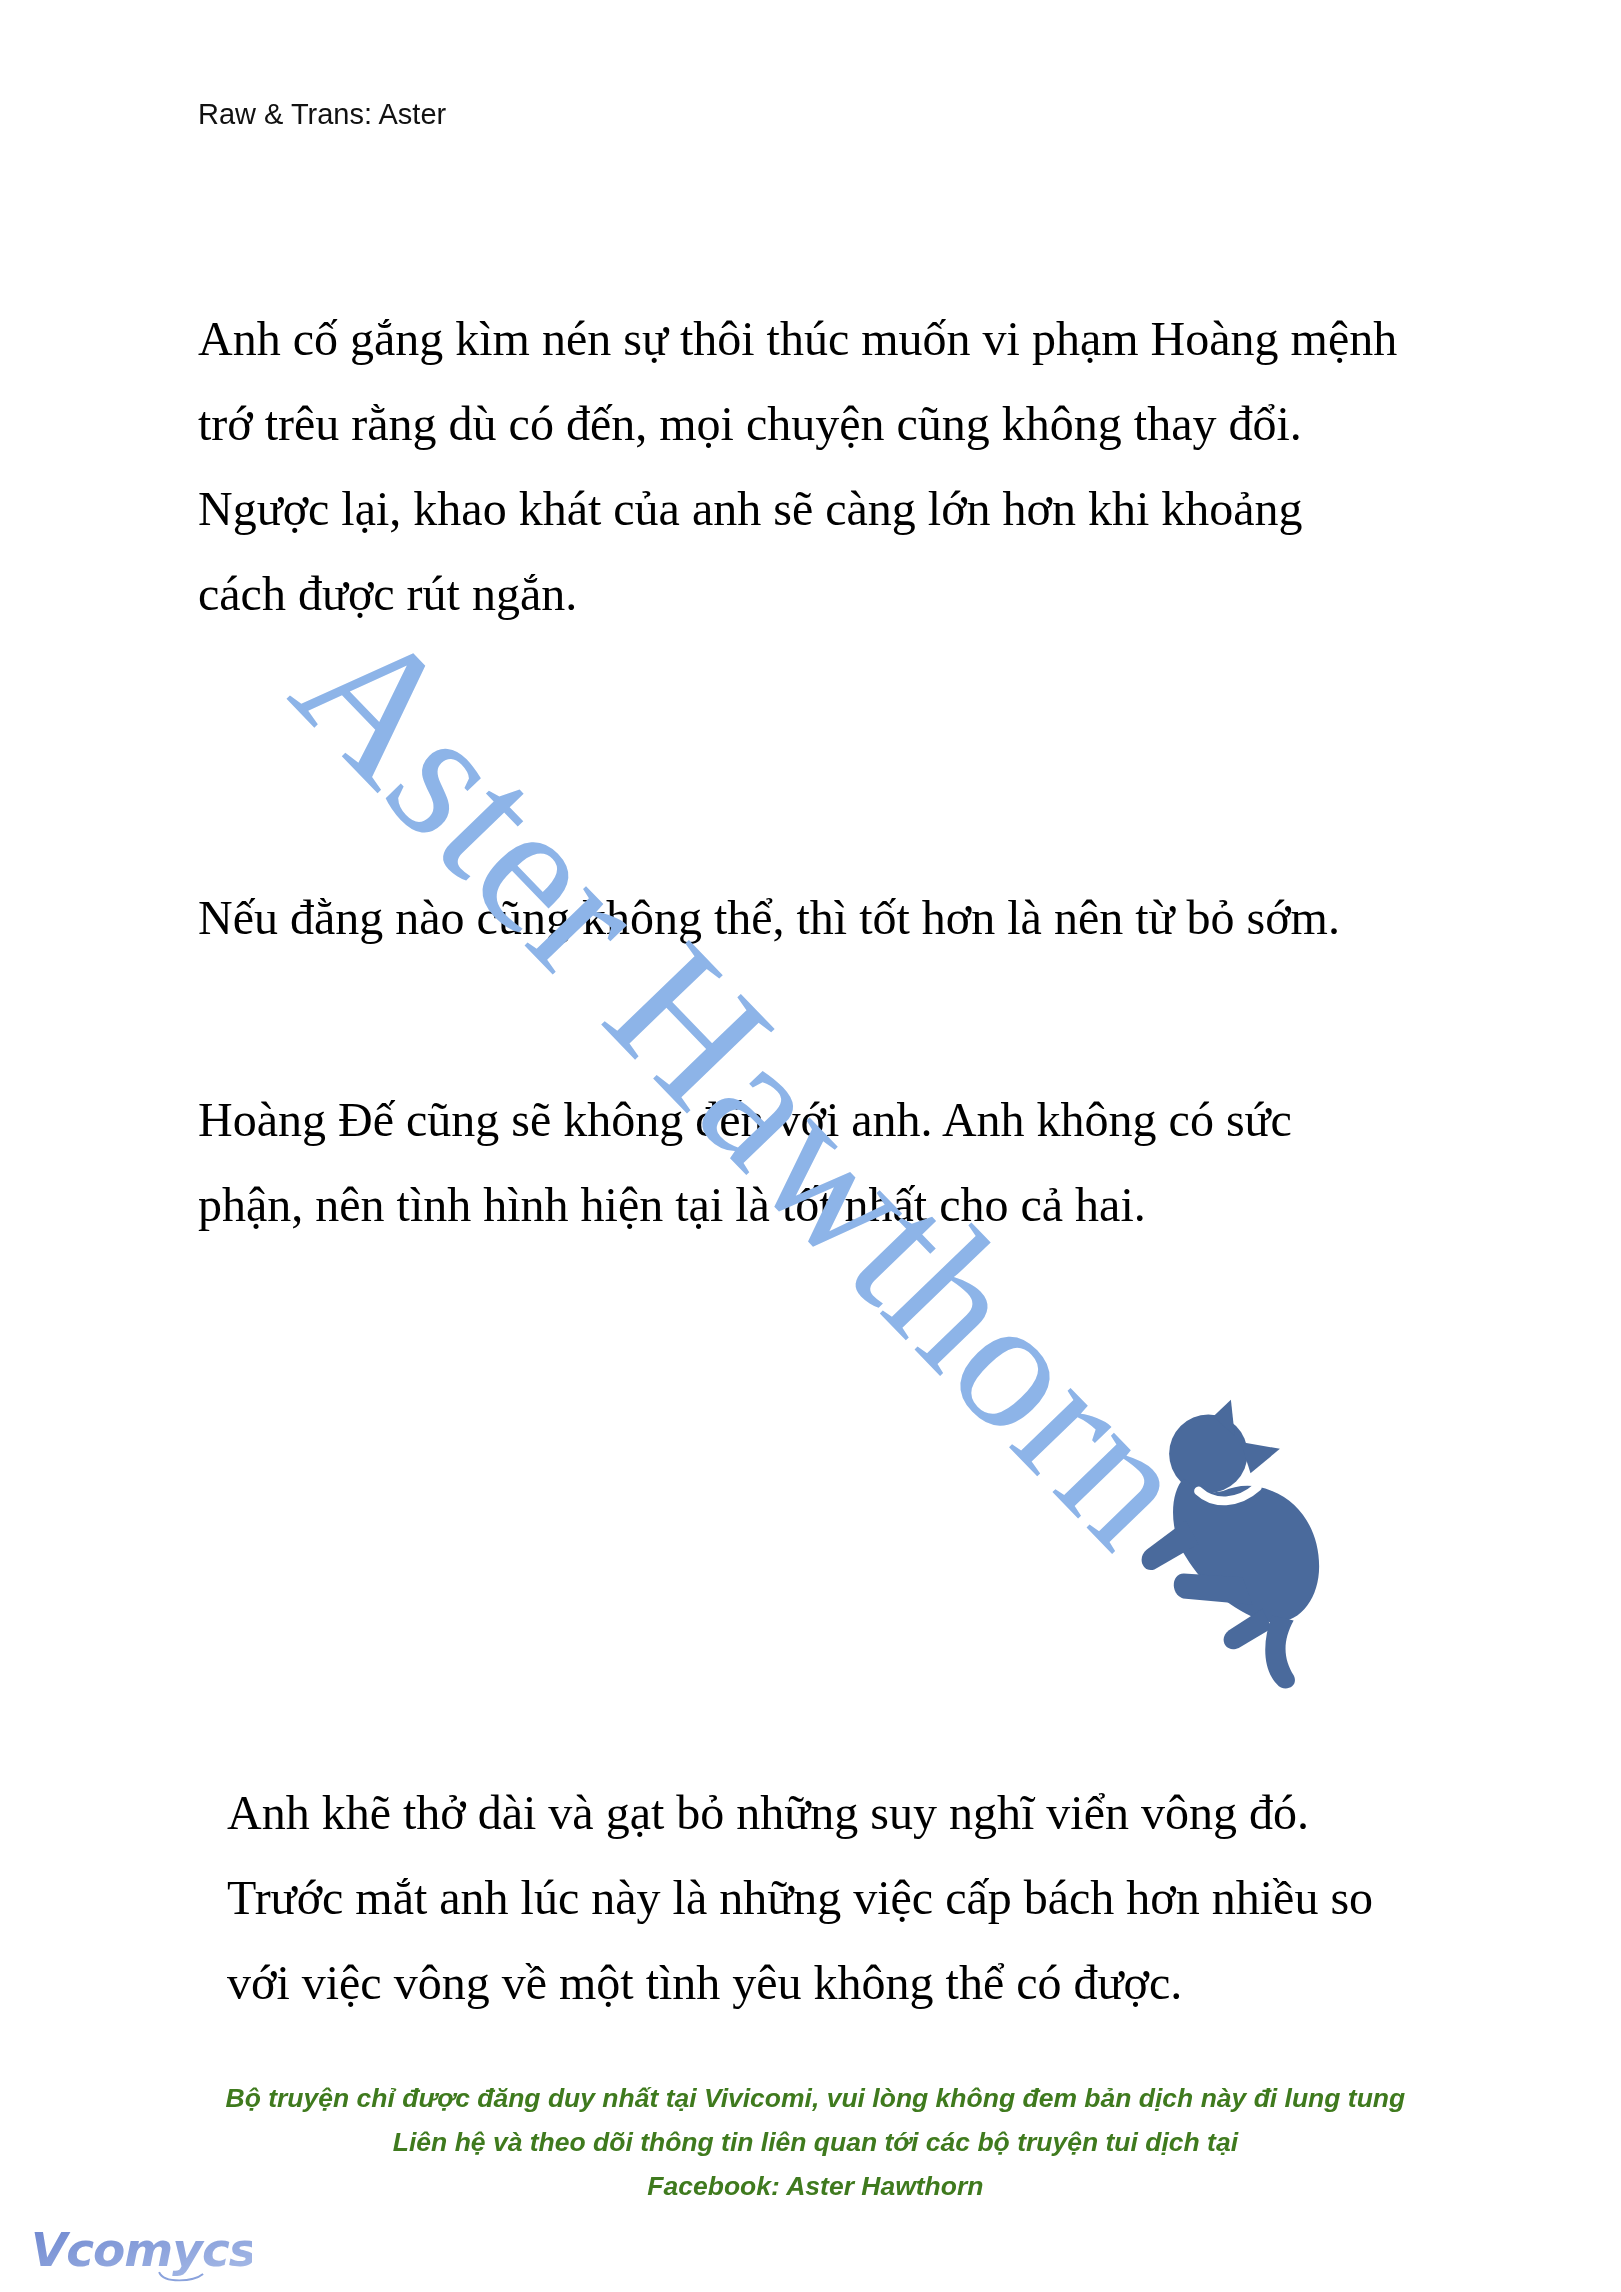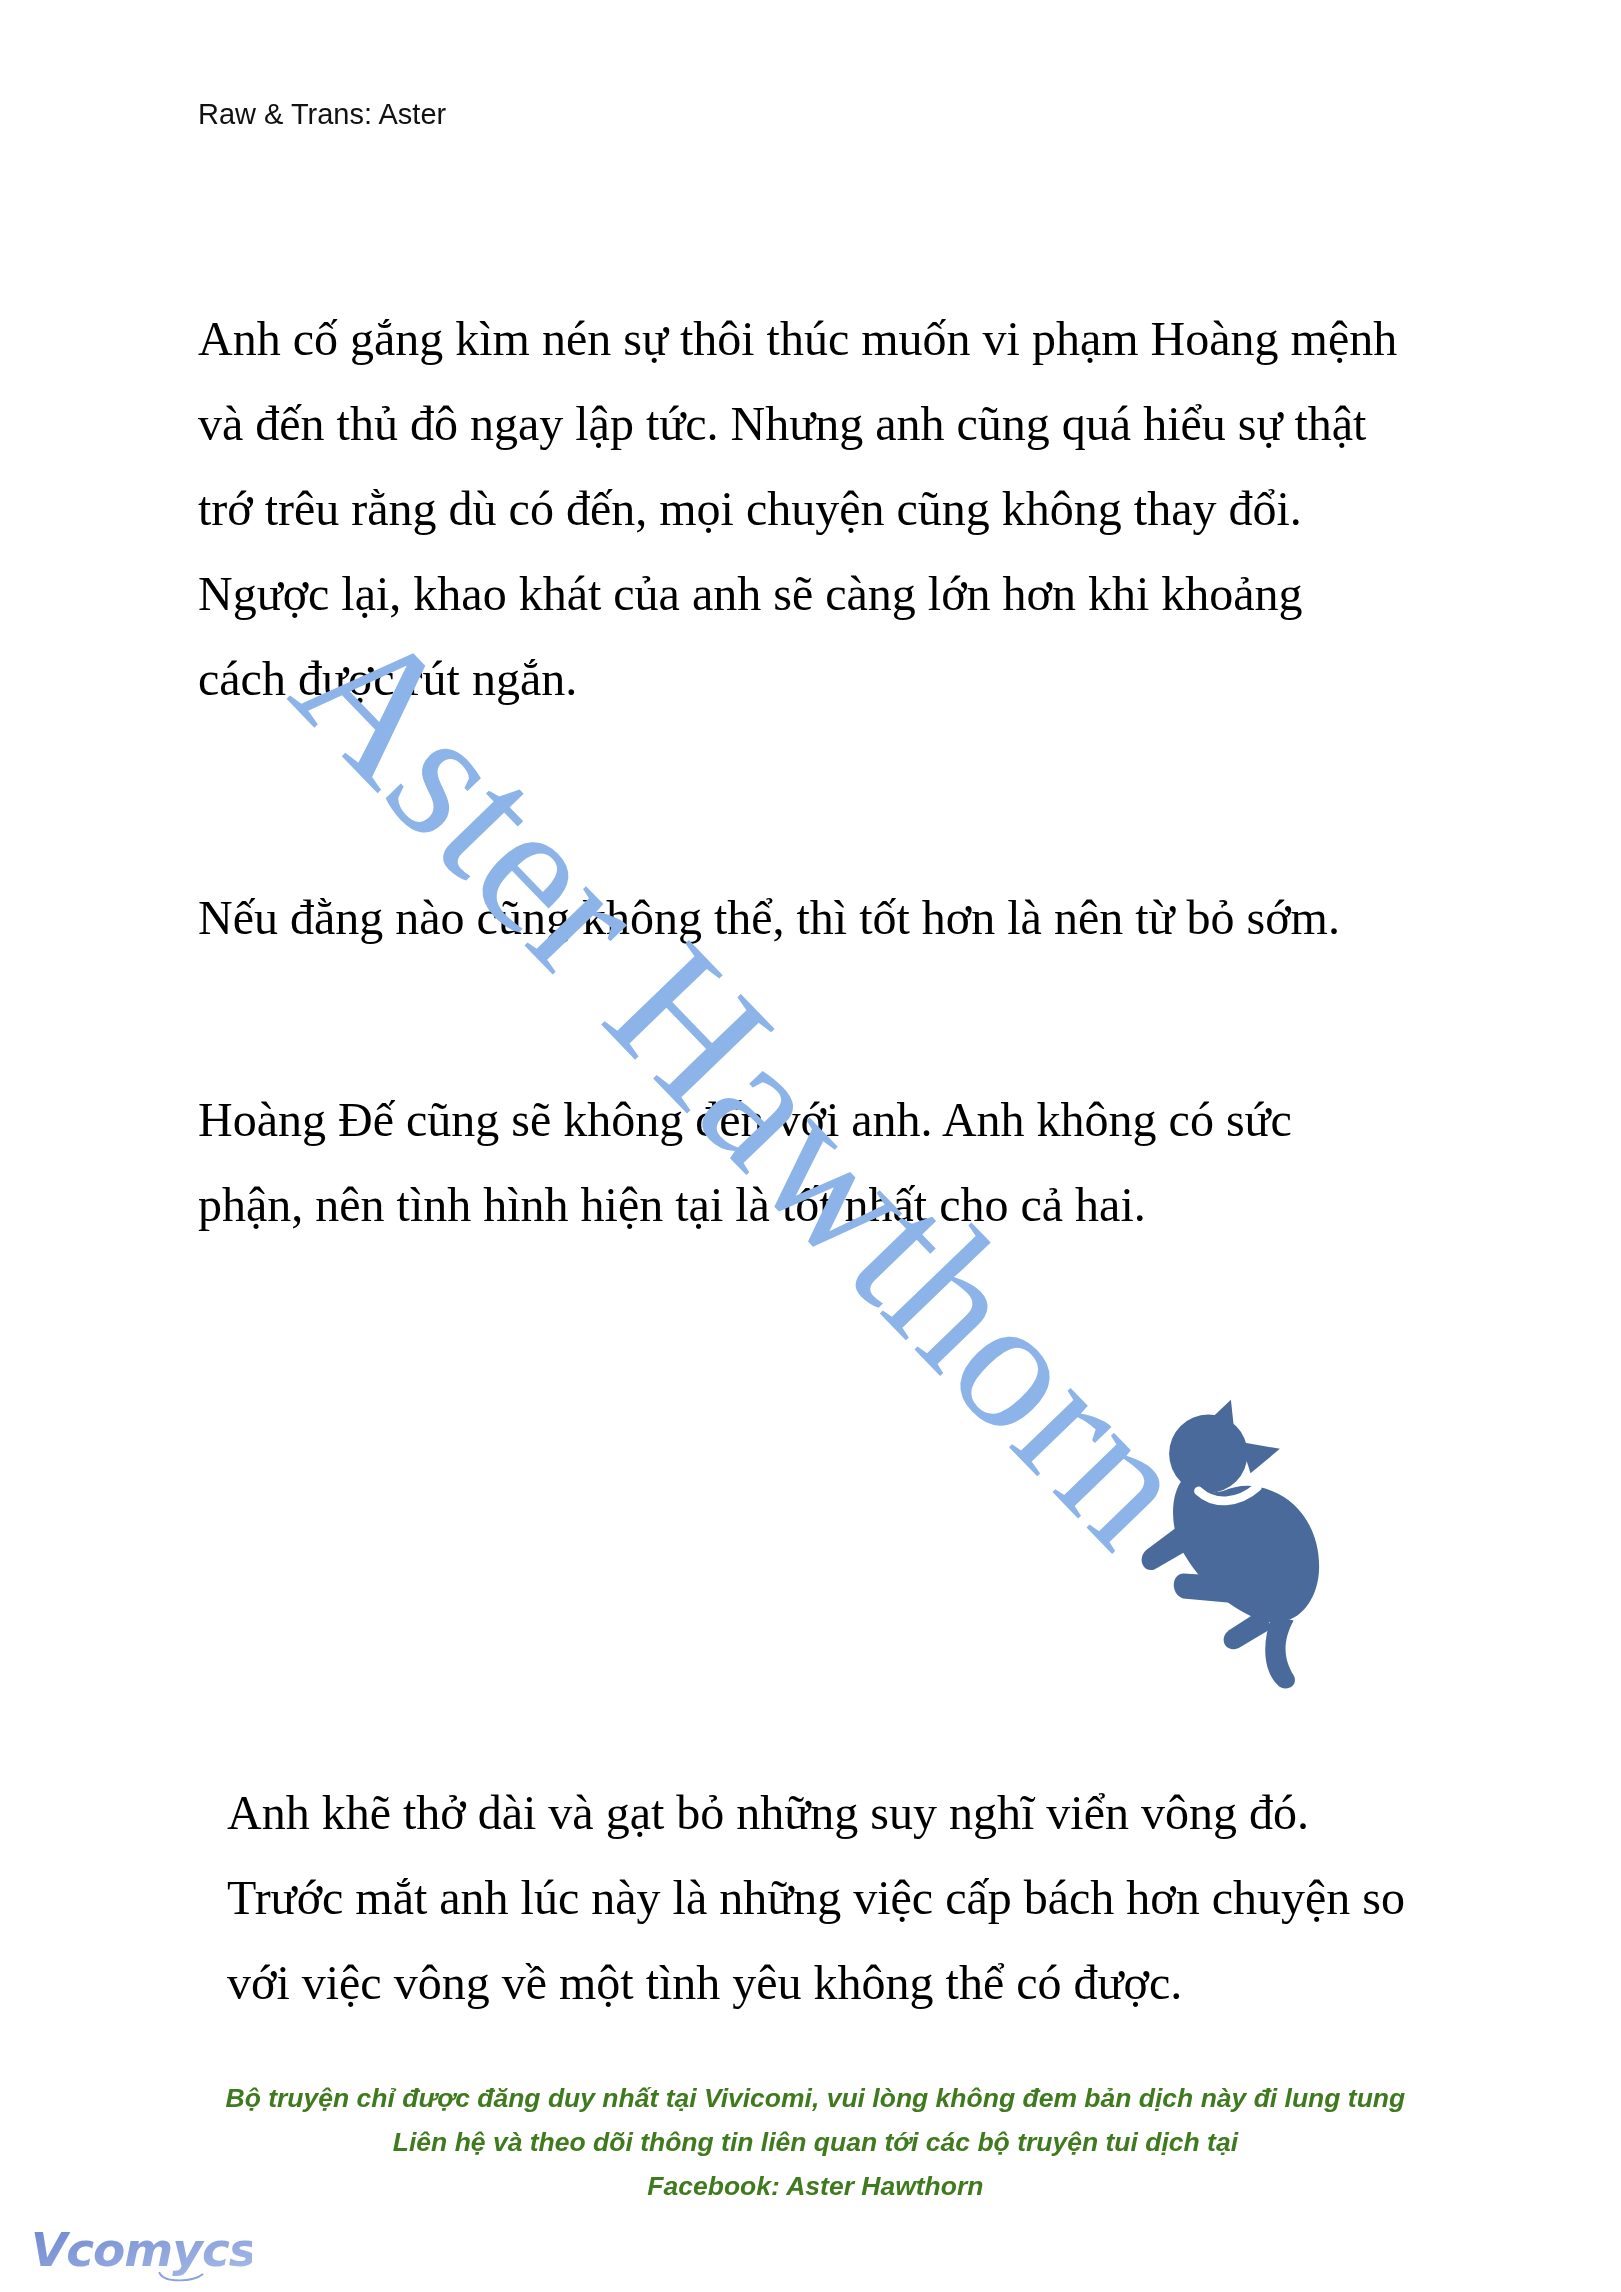--- a/index.html
+++ b/index.html
@@ -50,39 +50,38 @@
   </style>
 </head>
 <body>
 
 <div class="page">
 
   <div class="header">Raw &amp; Trans: Aster</div>
 
   <div class="para" id="p1">
     <span class="line">Anh cố gắng kìm nén sự thôi thúc muốn vi phạm Hoàng mệnh</span>
-    <span class="line">và đến thủ đô ngay lập tức. Nhưng anh cũng quá hiểu sự thật</span>
     <span class="line">trớ trêu rằng dù có đến, mọi chuyện cũng không thay đổi.</span>
     <span class="line">Ngược lại, khao khát của anh sẽ càng lớn hơn khi khoảng</span>
     <span class="line">cách được rút ngắn.</span>
   </div>
 
   <div class="para" id="p2">
     <span class="line">Nếu đằng nào cũng không thể, thì tốt hơn là nên từ bỏ sớm.</span>
   </div>
 
   <div class="para" id="p3">
     <span class="line">Hoàng Đế cũng sẽ không đến với anh. Anh không có sức</span>
     <span class="line">phận, nên tình hình hiện tại là tốt nhất cho cả hai.</span>
   </div>
 
 
   <div class="para" id="p5">
     <span class="line">Anh khẽ thở dài và gạt bỏ những suy nghĩ viển vông đó.</span>
-    <span class="line">Trước mắt anh lúc này là những việc cấp bách hơn chuyện so</span>
+    <span class="line">Trước mắt anh lúc này là những việc cấp bách hơn nhiều so</span>
     <span class="line">với việc vông về một tình yêu không thể có được.</span>
   </div>
 
   <div class="watermark">Aster Hawthorn</div>
 
   <svg class="cat" viewBox="0 0 205 320" xmlns="http://www.w3.org/2000/svg">
     <g fill="#4a6a9c">
 
       <circle cx="85" cy="70" r="40"></circle>
 

